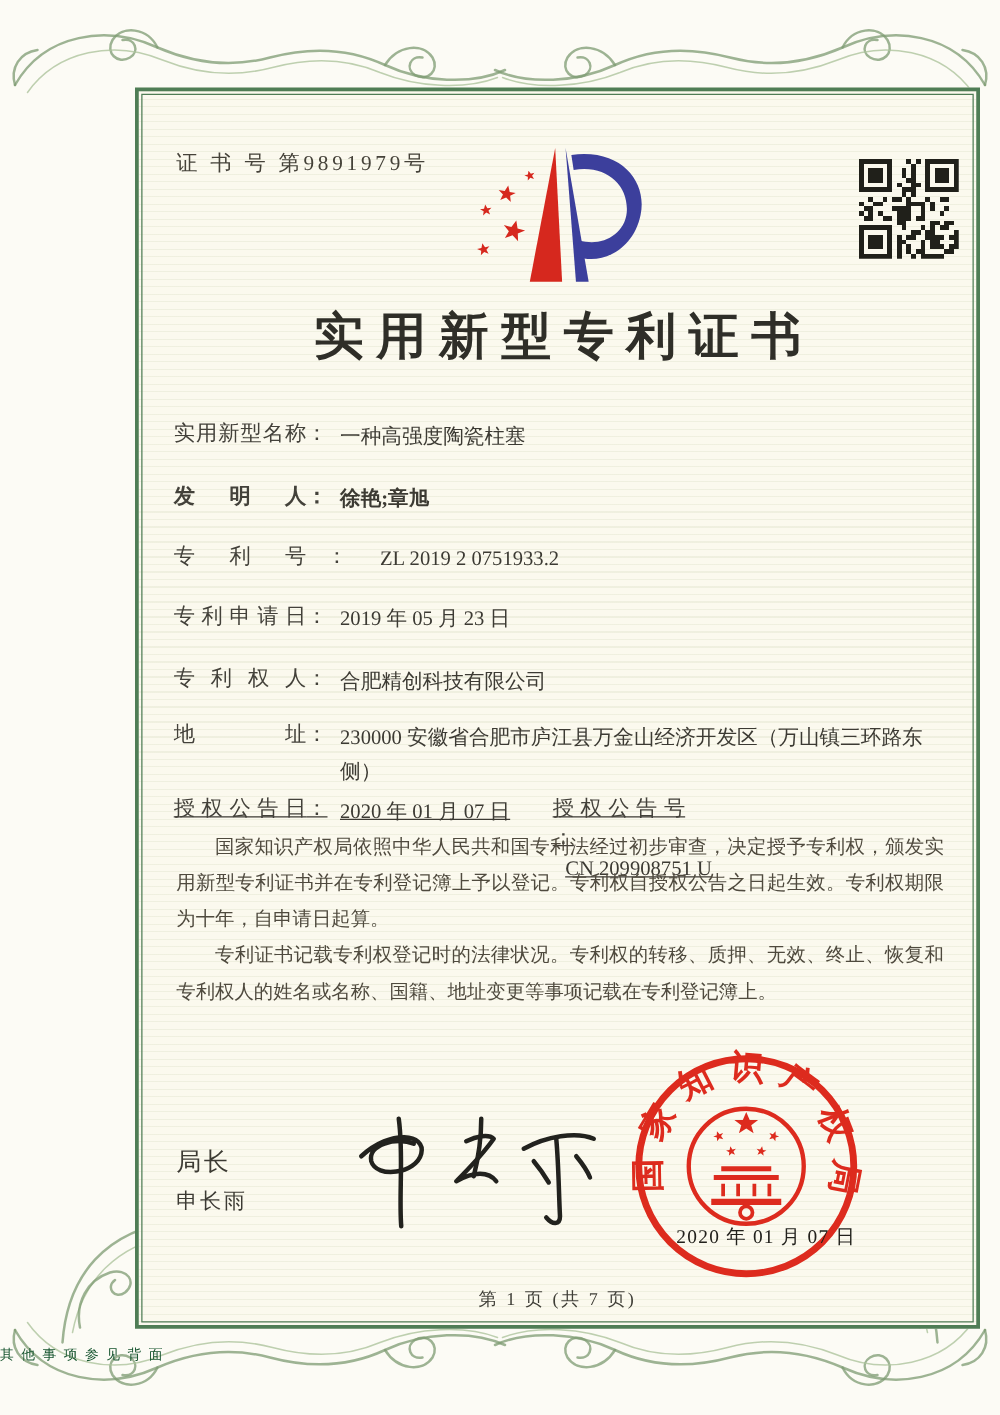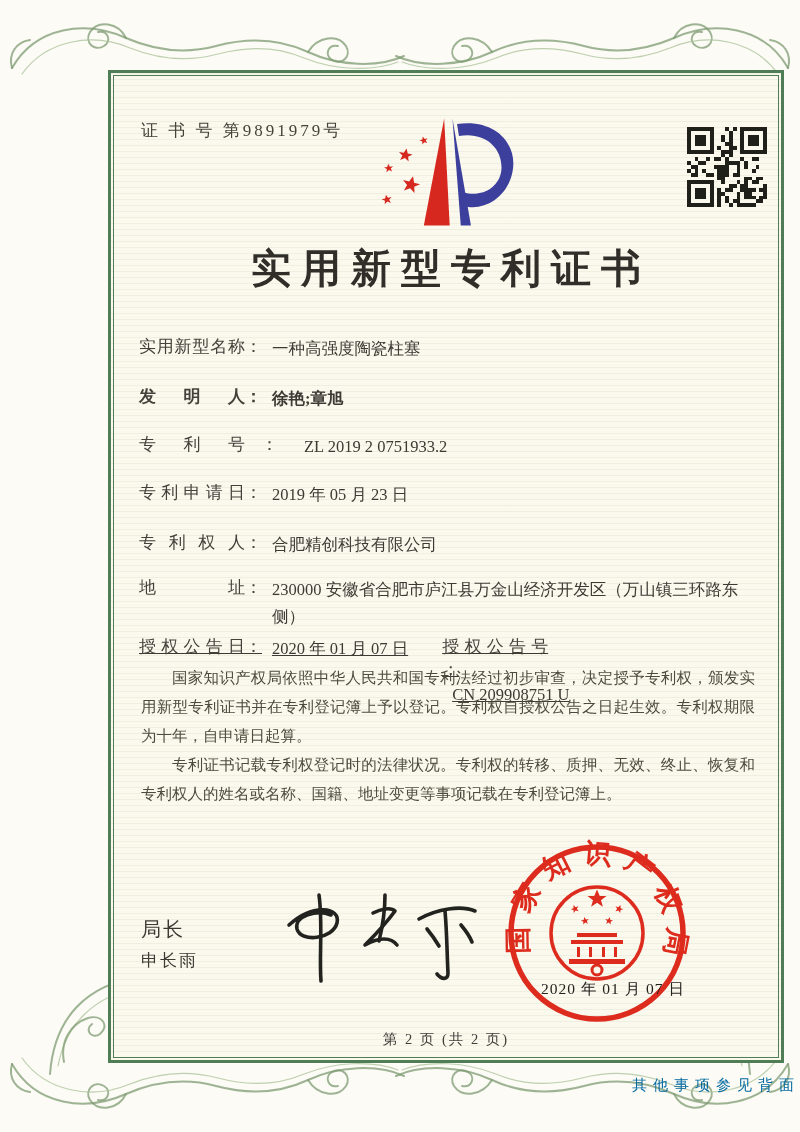--- a/index.html
+++ b/index.html
@@ -87,22 +87,22 @@
     font-family:"Liberation Serif","DejaVu Serif",serif;}
   .seal-date{
     position:absolute;left:412px;top:906px;width:180px;text-align:center;
     font-size:15.5px;color:#22211c;letter-spacing:1px;
   }
   .page-footer{
     position:absolute;left:0;top:957px;width:100%;text-align:center;
     font-size:14.5px;letter-spacing:2px;color:#3f3e37;
   }
   .back-note{
-    position:absolute;left:0;top:1076px;width:100%;text-align:right;
-    font-size:15px;letter-spacing:6px;color:#0369a1;
+    position:absolute;left:0;top:1076px;width:100%;text-align:left;
+    font-size:11px;letter-spacing:6px;color:#14532d;
   }
 </style>
 </head>
 <body>
 
 <div class="page">
 
   <svg width="0" height="0" style="position:absolute" aria-hidden="true">
     <defs>
       <g id="flourish">
@@ -244,17 +244,17 @@
           <use href="#star5" transform="translate(88,88) scale(0.4) rotate(-10)"></use>
           <use href="#star5" transform="translate(112,88) scale(0.4) rotate(10)"></use>
           <path d="M80 100 h40 v4 h-40z M74 107 h52 v4 h-52z M80 114 h3 v10 h-3z M92 114 h3 v10 h-3z M105 114 h3 v10 h-3z M117 114 h3 v10 h-3z M72 126 h56 v5 h-56z"></path>
         </g>
         <circle cx="100" cy="137" r="5" class="seal-red-stroke" stroke-width="3"></circle>
       </g>
     </svg>
 
     <div class="seal-date">2020 年 01 月 07 日</div>
 
-    <div class="page-footer">第 2 页 (共 2 页)</div>
+    <div class="page-footer">第 1 页 (共 7 页)</div>
   </div>
 
   <div class="back-note">其他事项参见背面</div>
 </div>
 
 </body></html>

